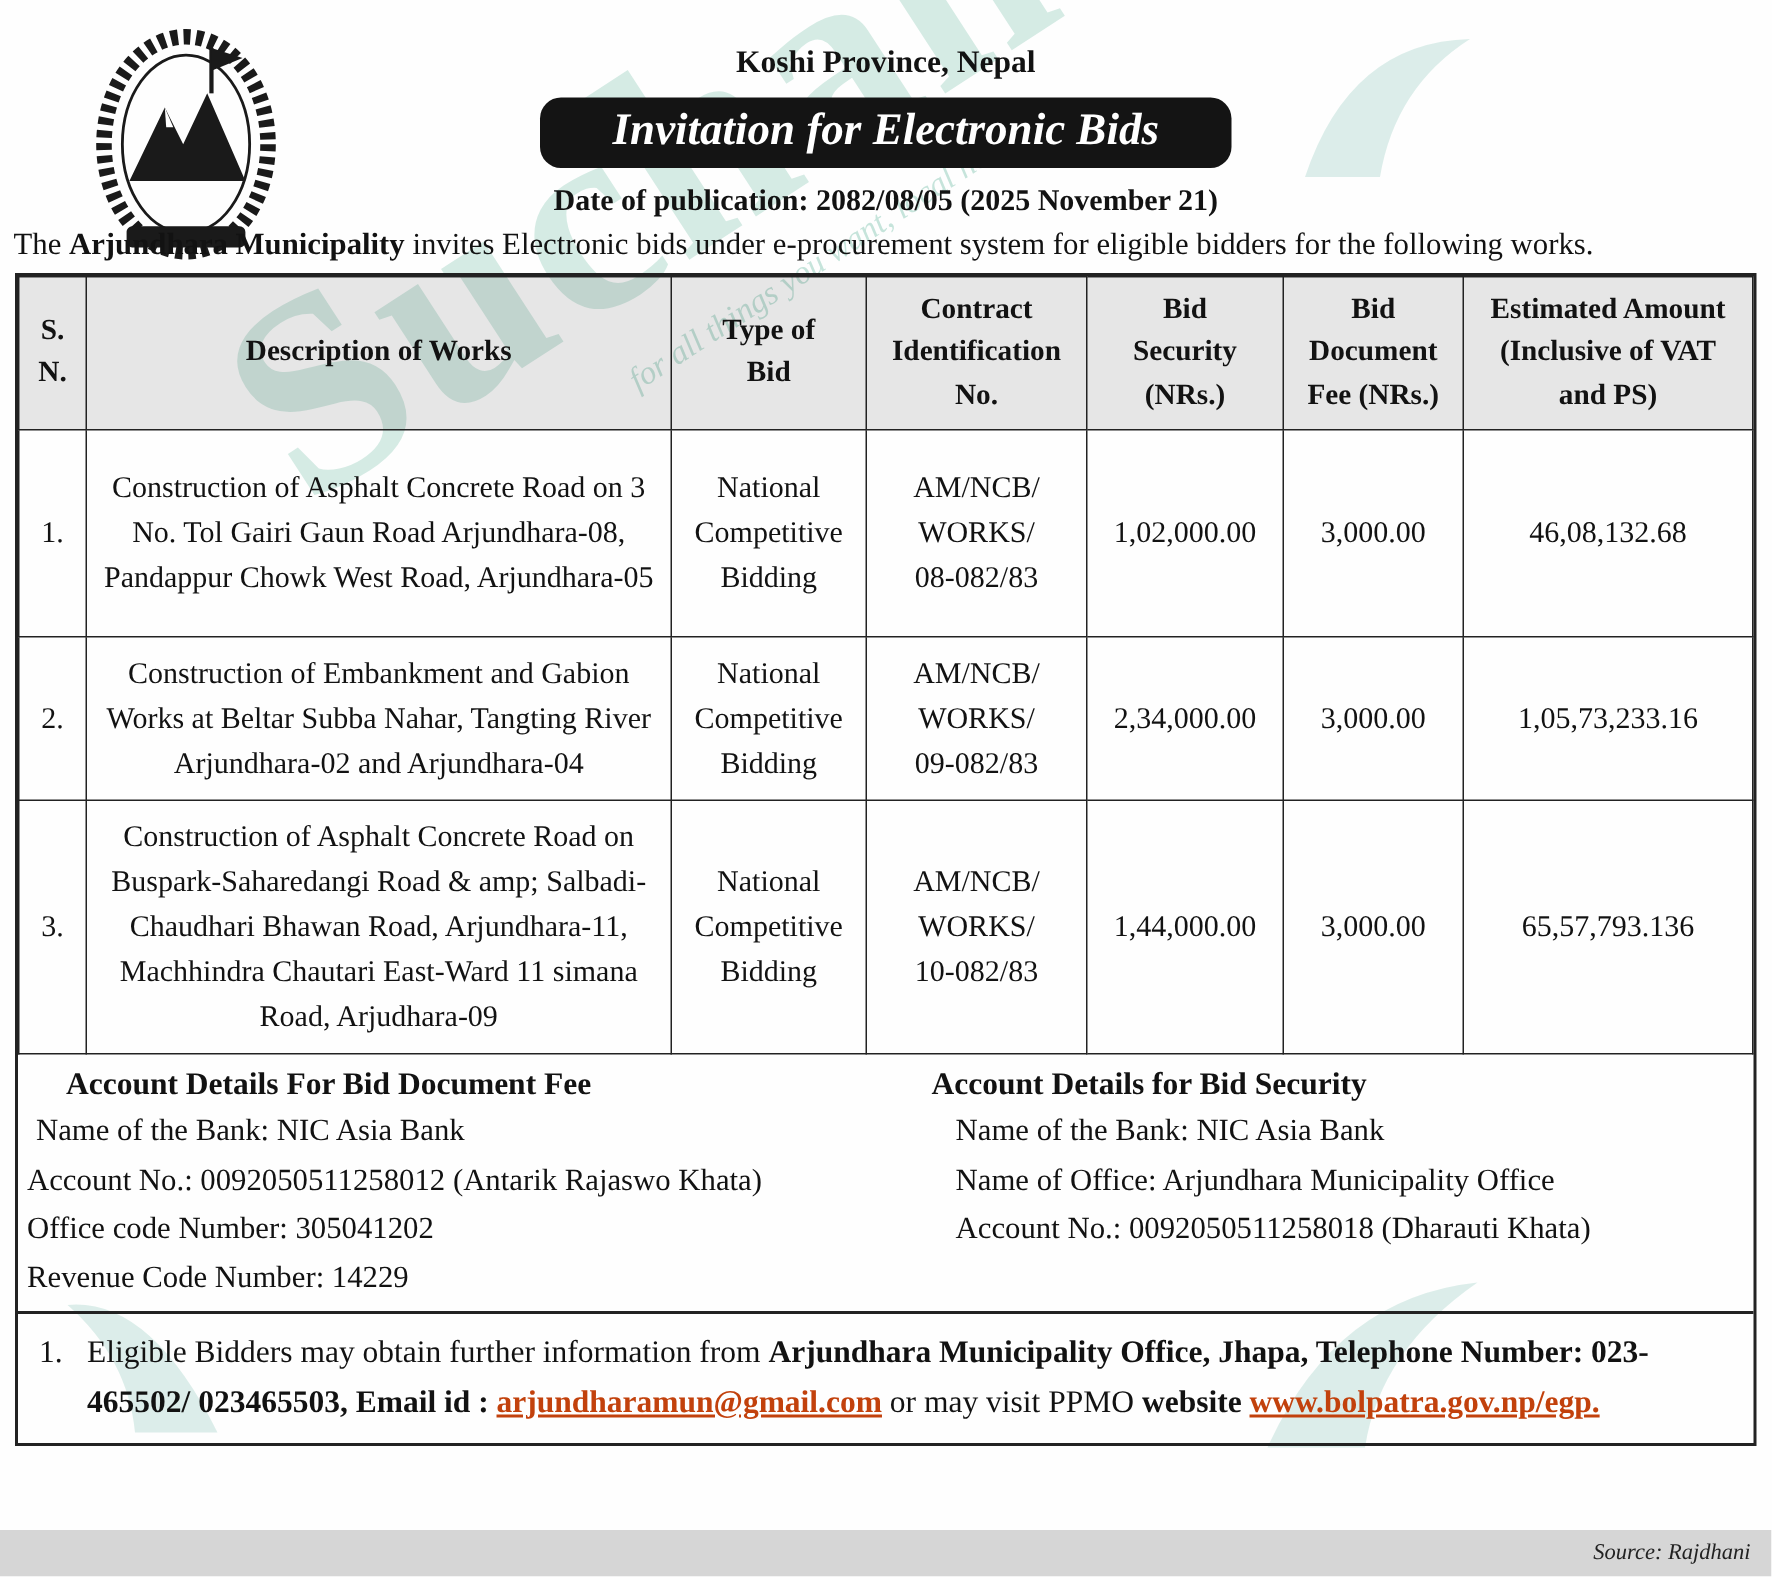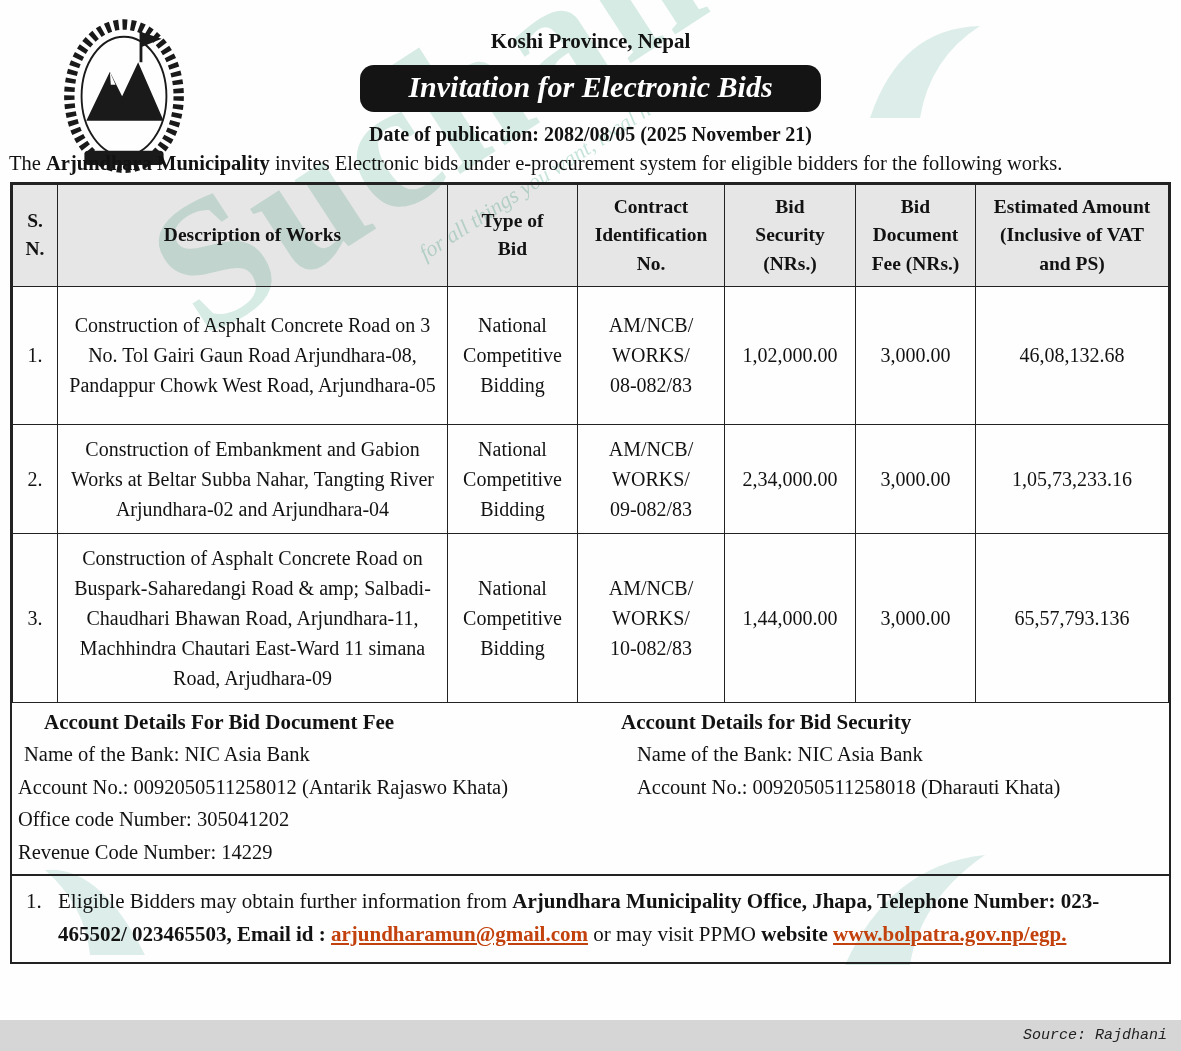--- a/index.html
+++ b/index.html
@@ -55,21 +55,21 @@
 
   
   .note { border-top:2px solid #222; display:flex; padding:9px 14px 12px; font-size:21px; line-height:1.55; }
   .note-num { width:32px; flex:none; }
   .note-body { flex:1; }
   .doc-link { font-weight:bold; text-decoration:underline; color:#c2410c; cursor:pointer; }
 
   
   .source-strip { position:absolute; left:0; right:0; bottom:0; height:31px; background:#d6d6d6;
     display:flex; align-items:center; justify-content:flex-end; padding-right:14px; z-index:5; }
-  .source { font-family:Liberation Mono, monospace; font-style:italic; font-size:15px; color:#222; }
+  .source { font-family:Liberation Serif, serif; font-style:italic; font-size:15px; color:#222; }
 </style>
 </head>
 <body>
 
 <div class="sheet">
 
   <div class="watermark">
     <div class="wm-text">Suchanaa</div>
     <div class="wm-tag">for all things you want, local news</div>
   </div>
@@ -185,20 +185,21 @@
       <div class="acct left">
         <div class="acct-title">Account Details  For Bid Document Fee</div>
         <div class="acct-line first">Name of the Bank: NIC Asia Bank</div>
         <div class="acct-line">Account No.: 0092050511258012 (Antarik Rajaswo Khata)</div>
         <div class="acct-line">Office code Number: 305041202</div>
         <div class="acct-line">Revenue Code Number: 14229</div>
       </div>
       <div class="acct right">
         <div class="acct-title">Account Details for  Bid Security</div>
         <div class="acct-line">Name of the Bank: NIC Asia Bank</div>
+        <div class="acct-line">Name of Office: Arjundhara Municipality Office</div>
         <div class="acct-line">Account No.:  0092050511258018 (Dharauti Khata)</div>
       </div>
     </div>
 
     <div class="note">
       <div class="note-num">1.</div>
       <div class="note-body"><span>Eligible Bidders may obtain further information from </span><b>Arjundhara Municipality Office, Jhapa, Telephone Number: 023-465502/ 023465503, Email id : </b><a class="doc-link">arjundharamun@gmail.com</a><span> or may visit PPMO </span><b>website </b><a class="doc-link">www.bolpatra.gov.np/egp.</a></div>
     </div>
 
   </div>

